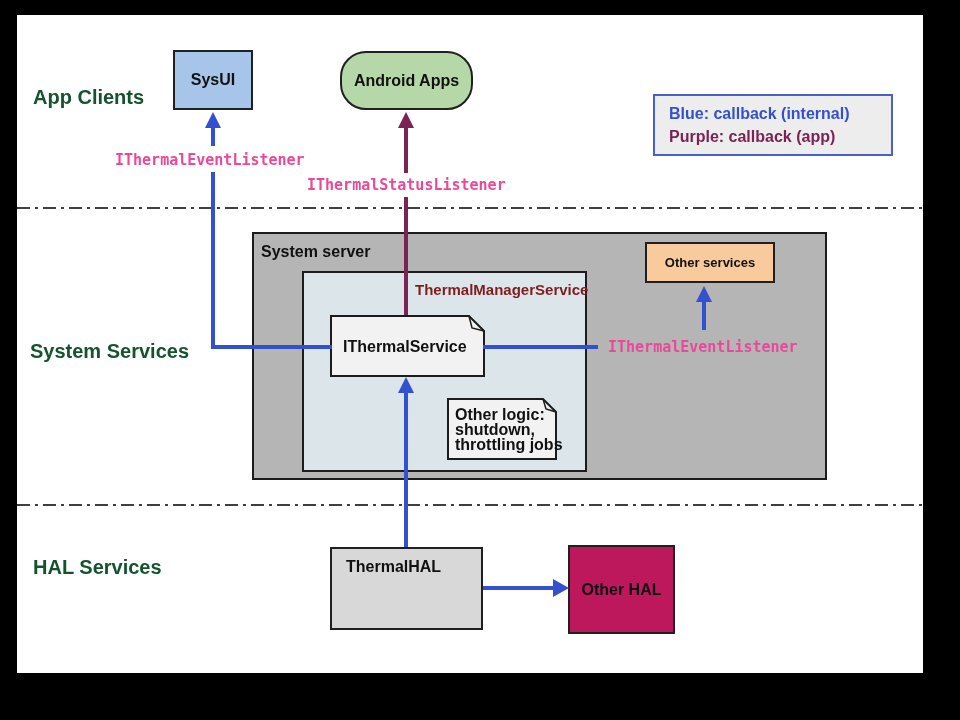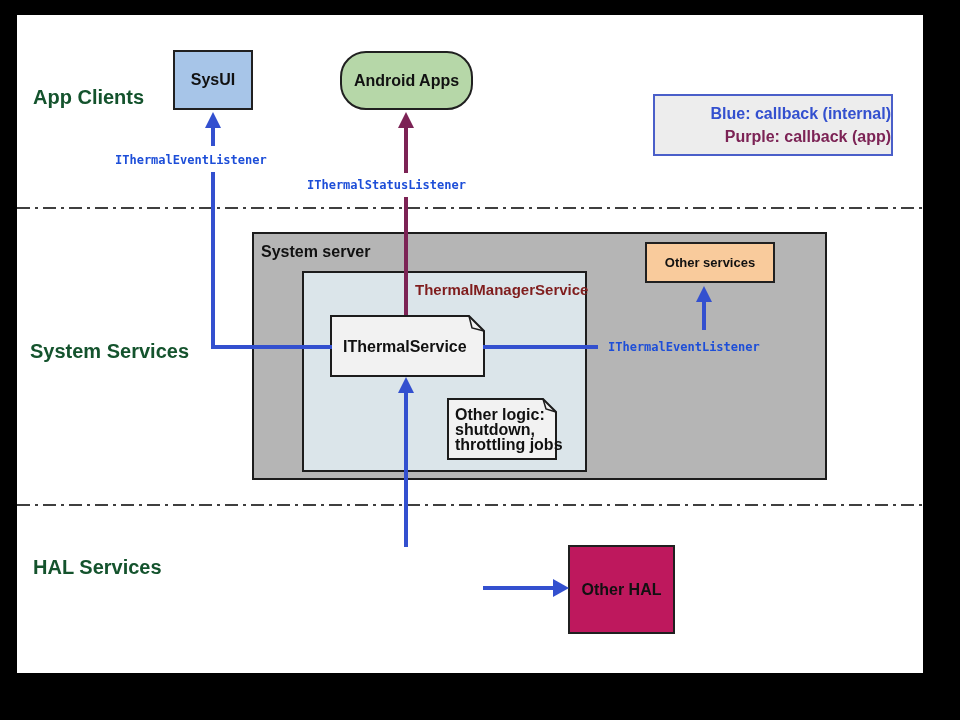--- a/index.html
+++ b/index.html
@@ -8,37 +8,37 @@
     font-family:"Liberation Sans", sans-serif;
   }
   #canvas{position:absolute;left:17px;top:15px;width:906px;height:658px;background:#ffffff;}
   .abs{position:absolute;box-sizing:border-box;}
   
   .section-label{font-size:20px;font-weight:bold;color:#14532d;white-space:nowrap;z-index:6;}
   
   .node{border:2px solid #202020;display:flex;align-items:center;justify-content:center;
         font-weight:bold;color:#111;z-index:1;text-align:center;}
   
-  .mono-label{font-family:"DejaVu Sans Mono", monospace;font-weight:bold;font-size:12px;
-        color:#1d4ed8;white-space:nowrap;z-index:6;line-height:15px;}
+  .mono-label{font-family:"DejaVu Sans Mono", monospace;font-weight:bold;font-size:15px;
+        color:#ec4899;white-space:nowrap;z-index:6;line-height:15px;}
   
   .divider{height:2px;z-index:0;
      background:repeating-linear-gradient(to right,#3f3f3f 0 13px,transparent 13px 18px,#3f3f3f 18px 21px,transparent 21px 26px);}
   
   .line{z-index:5;}
   .blue{background:#3350cf;}
   .purple{background:#7c2355;}
   .arrow-up{width:0;height:0;border-left:8px solid transparent;border-right:8px solid transparent;z-index:5;}
   .arrow-up.blue{background:none;border-bottom:16px solid #3350cf;}
   .arrow-up.purple{background:none;border-bottom:16px solid #7c2355;}
   .arrow-right{width:0;height:0;border-top:9px solid transparent;border-bottom:9px solid transparent;z-index:5;}
   .arrow-right.blue{background:none;border-left:16px solid #3350cf;}
   
   #legend{left:653px;top:94px;width:240px;height:62px;background:#ededed;border:2px solid #4a5fc9;
-     display:flex;flex-direction:column;justify-content:center;padding-left:22px;z-index:2;text-align:right;}
+     display:flex;flex-direction:column;justify-content:center;padding-left:14px;z-index:2;}
   #legend div{font-size:16px;font-weight:bold;line-height:23px;white-space:nowrap;}
   #legend .l-blue{color:#3350cf;}
   #legend .l-purple{color:#7c2355;}
   
   #system-server{left:252px;top:232px;width:575px;height:248px;background:#b5b5b5;border:2px solid #1c1c1c;z-index:1;}
   #system-server-label{left:261px;top:243px;font-size:16px;font-weight:bold;color:#111;z-index:2;}
   #tms-panel{left:302px;top:271px;width:285px;height:201px;background:#dbe5ea;border:2px solid #1c1c1c;z-index:2;}
   #tms-label{left:415px;top:281px;font-size:15px;font-weight:bold;color:#7f1d1d;z-index:3;white-space:nowrap;}
   
   .note{z-index:4;}
@@ -93,20 +93,23 @@
   <div class="abs note-text" style="left:438px;top:392px;font-size:16px;line-height:15px;">
     <div>Other logic:</div>
     <div>shutdown,</div>
     <div>throttling jobs</div>
   </div>
 
   <div class="abs node" id="other-services" style="left:628px;top:227px;">
     <span>Other services</span>
   </div>
 
+  <div class="abs node" id="thermal-hal" style="left:313px;top:532px;">
+    <span>ThermalHAL</span>
+  </div>
   <div class="abs node" id="other-hal" style="left:551px;top:530px;">
     <span>Other HAL</span>
   </div>
 
   <div class="abs arrow-up blue" style="left:188px;top:97px;"></div>
   <div class="abs line blue" style="left:194px;top:112px;width:4px;height:19px;"></div>
   <div class="abs line blue" style="left:194px;top:157px;width:4px;height:177px;"></div>
   <div class="abs line blue" style="left:194px;top:330px;width:121px;height:4px;"></div>
 
   <div class="abs line blue" style="left:466px;top:330px;width:115px;height:4px;"></div>

